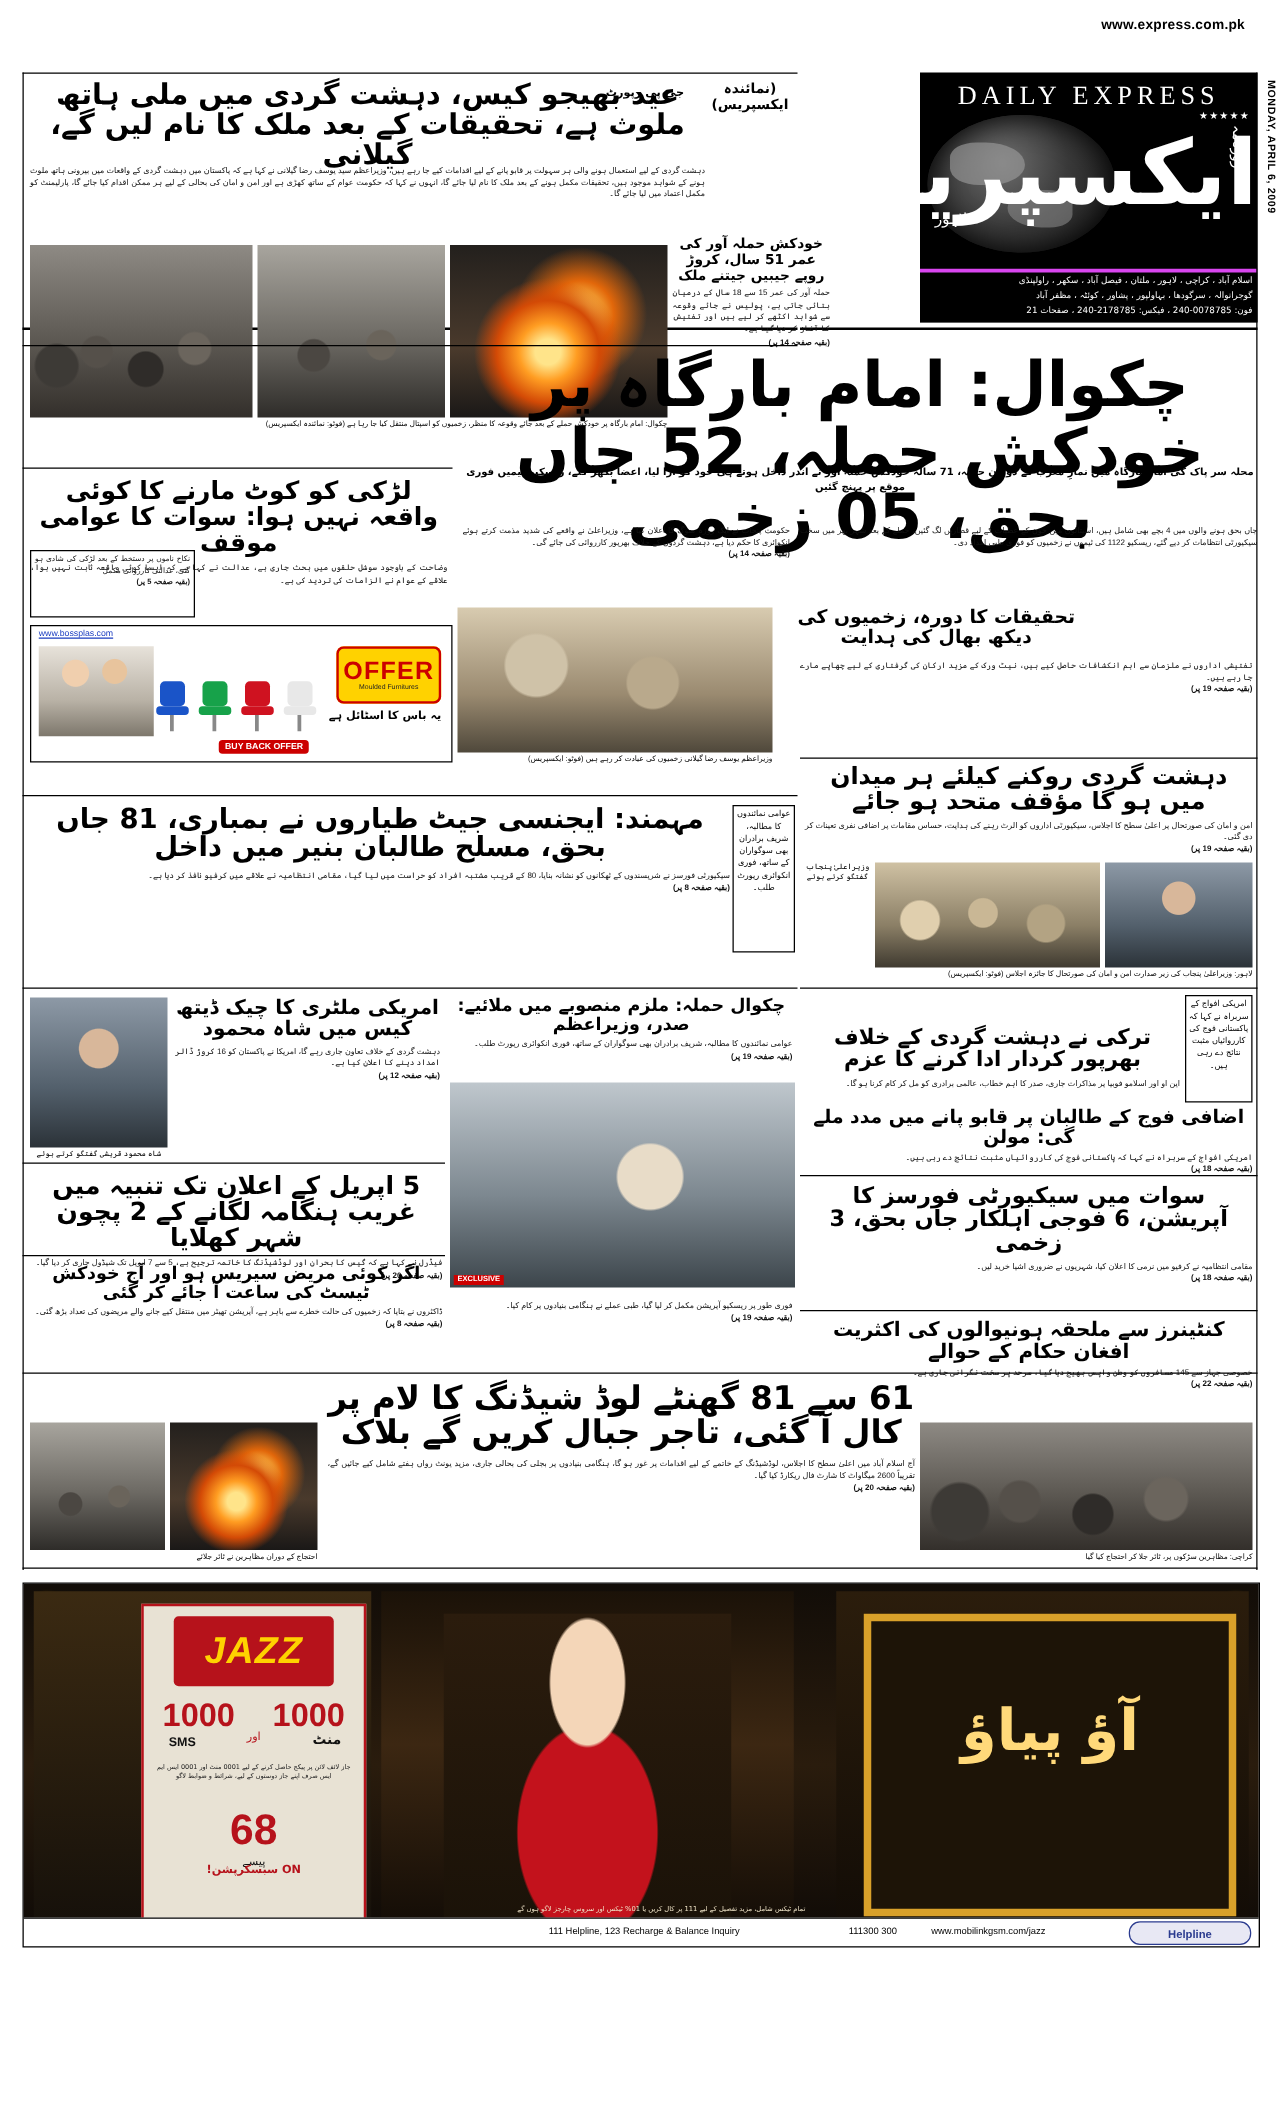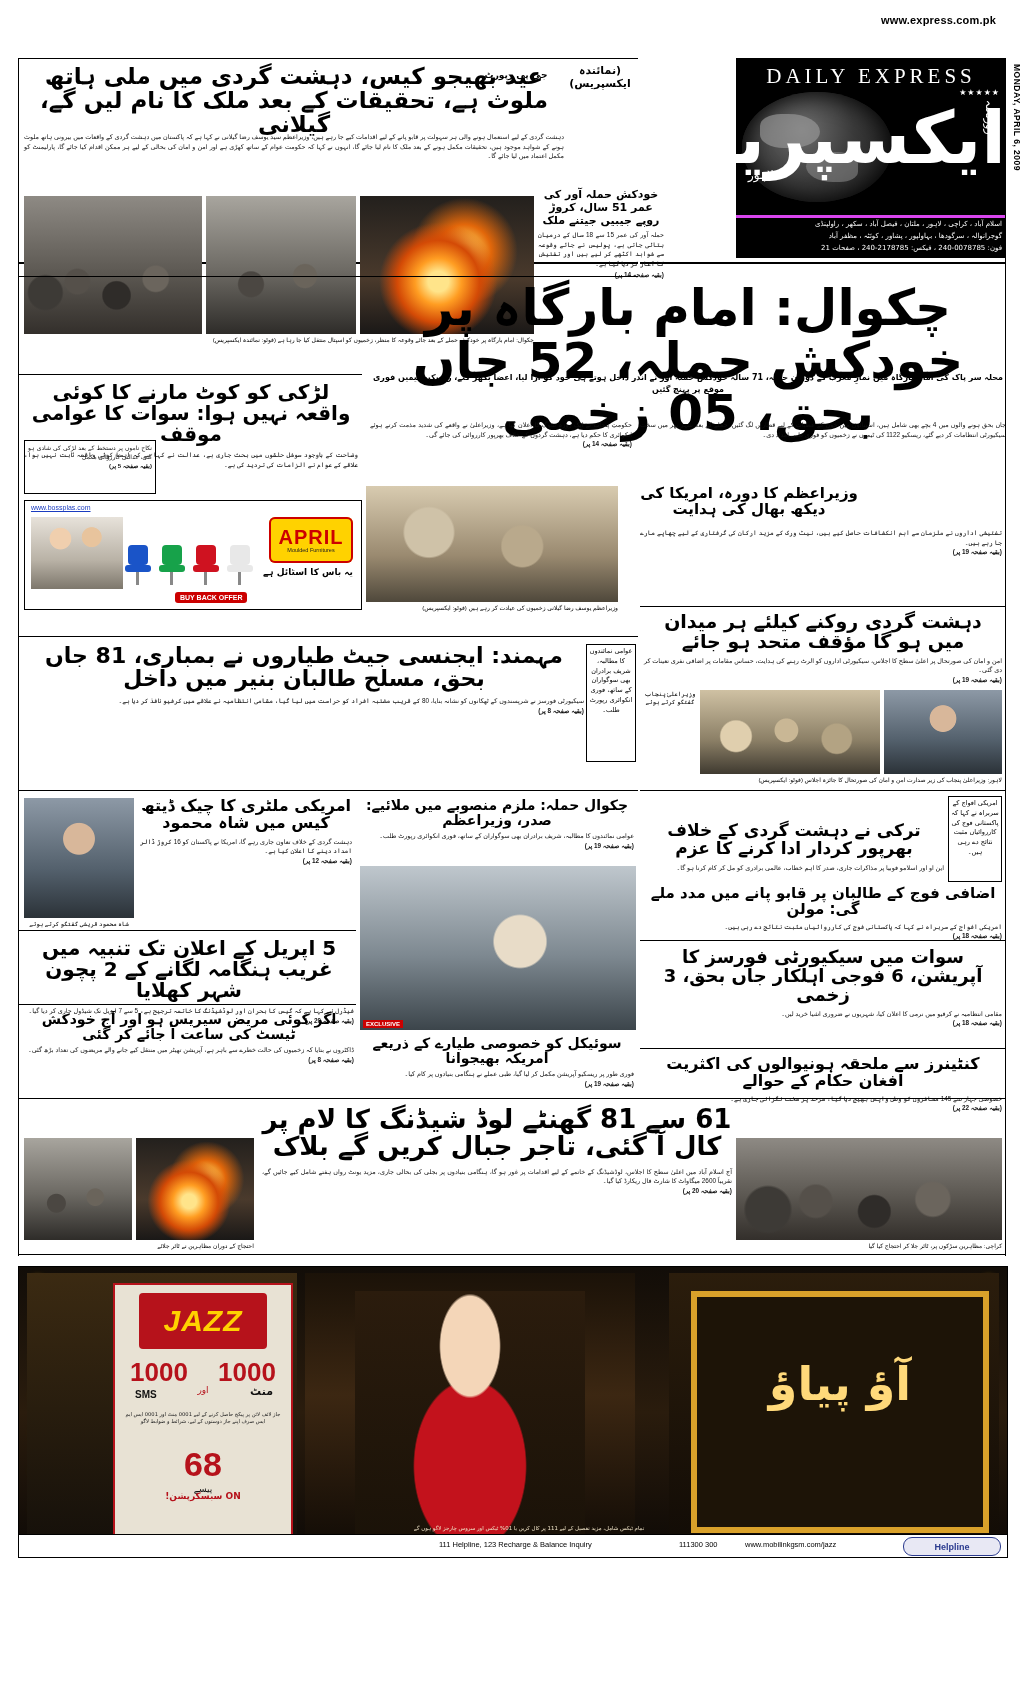--- a/index.html
+++ b/index.html
@@ -215,34 +215,34 @@
           <div class="seat" style="background:#cf1220;"></div>
           <div class="leg"></div>
         </div>
       <div class="chair" style="left:102px;">
           <div class="back" style="background:#e8e8e8;"></div>
           <div class="seat" style="background:#e8e8e8;"></div>
           <div class="leg"></div>
         </div>
     </div>
     <div class="boss-logo">
-      <b>APRIL</b>
+      <b>OFFER</b>
       <span>Moulded Furnitures</span>
     </div>
     <div class="boss-tag urdu">یہ باس کا اسٹائل ہے</div>
     <div class="boss-badge">BUY BACK OFFER</div>
   </div>
 
   <div class="photo ph-room" style="left:366px;top:486px;width:252px;height:116px;"></div>
   <div class="box" style="left:366px;top:604px;width:252px;">
     <div class="cap">وزیراعظم یوسف رضا گیلانی زخمیوں کی عیادت کر رہے ہیں (فوٹو: ایکسپریس)</div>
   </div>
 
   <div class="box" style="left:624px;top:486px;width:250px;">
-    <div class="hl urdu" style="font-size:15px;">وزیراعظم کا دورہ، امریکا کی دیکھ بھال کی ہدایت</div>
+    <div class="hl urdu" style="font-size:15px;">تحقیقات کا دورہ، زخمیوں کی دیکھ بھال کی ہدایت</div>
   </div>
   <div class="box" style="left:640px;top:528px;width:362px;">
     <div class="body-txt">تفتیشی اداروں نے ملزمان سے اہم انکشافات حاصل کیے ہیں، نیٹ ورک کے مزید ارکان کی گرفتاری کے لیے چھاپے مارے جا رہے ہیں۔</div>
     <div class="body-txt" style="font-weight:bold;">(بقیہ صفحہ 19 پر)</div>
   </div>
 
   <div class="rule" style="left:640px;top:606px;width:366px;height:1px;"></div>
   <div class="box" style="left:644px;top:612px;width:358px;">
     <div class="hl urdu" style="font-size:19px;">دہشت گردی روکنے کیلئے ہر میدان میں ہو گا مؤقف متحد ہو جائے</div>
     <div class="body-txt" style="margin-top:4px;">امن و امان کی صورتحال پر اعلیٰ سطح کا اجلاس، سیکیورٹی اداروں کو الرٹ رہنے کی ہدایت، حساس مقامات پر اضافی نفری تعینات کر دی گئی۔</div>
@@ -317,21 +317,20 @@
     <div class="body-txt" style="font-weight:bold;">(بقیہ صفحہ 18 پر)</div>
   </div>
 
   <div class="rule" style="left:18px;top:1004px;width:338px;height:1px;"></div>
   <div class="box" style="left:24px;top:1012px;width:330px;">
     <div class="hl urdu" style="font-size:14px;">اگر کوئی مریض سیریس ہو اور آج خودکش ٹیسٹ کی ساعت آ جائے کر گئی</div>
     <div class="body-txt" style="margin-top:4px;">ڈاکٹروں نے بتایا کہ زخمیوں کی حالت خطرے سے باہر ہے، آپریشن تھیٹر میں منتقل کیے جانے والے مریضوں کی تعداد بڑھ گئی۔</div>
     <div class="body-txt" style="font-weight:bold;">(بقیہ صفحہ 8 پر)</div>
   </div>
   <div class="box" style="left:360px;top:1036px;width:274px;">
-    <div class="hl urdu" style="font-size:14px;">سوئیکل کو خصوصی طیارے کے ذریعے امریکہ بھیجوانا</div>
     <div class="body-txt" style="margin-top:4px;">فوری طور پر ریسکیو آپریشن مکمل کر لیا گیا، طبی عملے نے ہنگامی بنیادوں پر کام کیا۔</div>
     <div class="body-txt" style="font-weight:bold;">(بقیہ صفحہ 19 پر)</div>
   </div>
 
   <div class="rule" style="left:640px;top:1048px;width:366px;height:1px;"></div>
   <div class="box" style="left:644px;top:1056px;width:358px;">
     <div class="hl urdu" style="font-size:16px;">کنٹینرز سے ملحقہ ہونیوالوں کی اکثریت افغان حکام کے حوالے</div>
     <div class="body-txt" style="margin-top:4px;">خصوصی جہاز سے 145 مسافروں کو وطن واپس بھیج دیا گیا، سرحد پر سخت نگرانی جاری ہے۔</div>
     <div class="body-txt" style="font-weight:bold;">(بقیہ صفحہ 22 پر)</div>
   </div>

